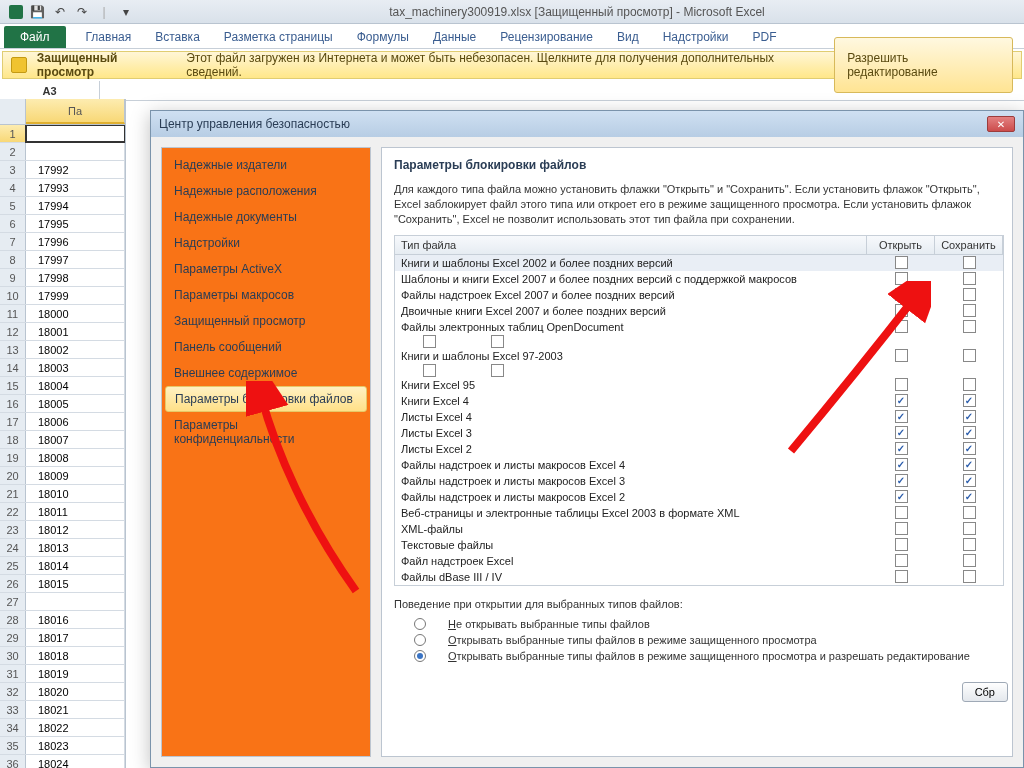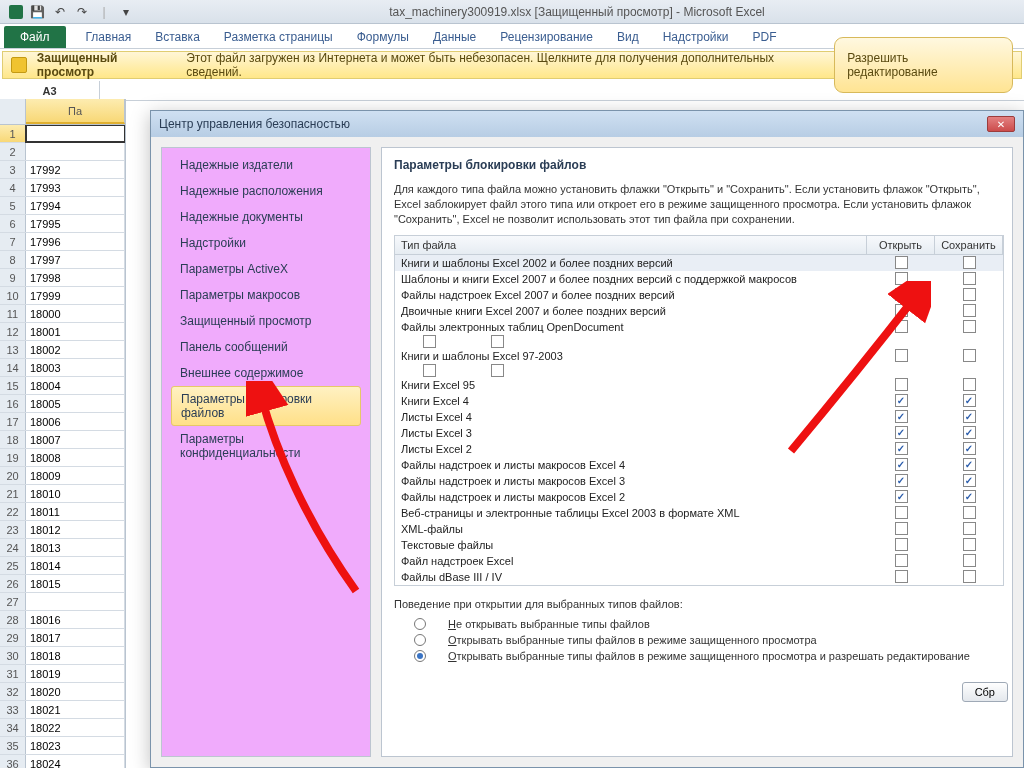--- a/index.html
+++ b/index.html
@@ -10,42 +10,42 @@
 .qat .qbtn{width:20px;height:20px;display:flex;align-items:center;justify-content:center;border-radius:2px}
 .titlebar .title{flex:1;text-align:center;color:#555}
 
 .ribbon{height:25px;background:#fff;border-bottom:1px solid #c7cfd8;display:flex;align-items:flex-end;padding-left:4px;gap:0}
 .file-tab{background:#217346;color:#fff;padding:6px 16px;font-size:12px;border-radius:2px 2px 0 0;margin-right:8px;height:22px;display:flex;align-items:center}
 .rtab{padding:4px 12px;color:#3a5d90;font-size:12px;cursor:default;height:22px;display:flex;align-items:center}
 
 .warnbar{height:28px;background:linear-gradient(#fff6d7,#ffe789);border:1px solid #e0cd72;margin:2px;display:flex;align-items:center;padding:0 8px;gap:10px;font-size:12px;color:#5a4a10}
 .warnbar .shield{width:16px;height:16px;background:#f0c330;border:1px solid #c49a13;border-radius:2px;position:relative}
 .warnbar b{font-weight:700}
-.warnbar .btn{margin-left:auto;background:linear-gradient(#fff8e0,#ffe493);border:1px solid #d7b95a;padding:13px 12px;border-radius:9px;cursor:pointer;color:#5a4a10}
+.warnbar .btn{margin-left:auto;background:linear-gradient(#fff8e0,#ffe493);border:1px solid #d7b95a;padding:13px 12px;border-radius:3px;cursor:pointer;color:#5a4a10}
 
 .fbar{height:20px;display:flex;border-bottom:1px solid #c7cfd8}
 .namebox{width:100px;border-right:1px solid #c7cfd8;display:flex;align-items:center;justify-content:center;background:#fff;color:#333;font-weight:bold}
 
 .sheet{position:absolute;left:0;top:99px;width:126px;bottom:0;border-right:1px solid #b9c4d0;background:#fff}
 .colhead{height:26px;display:flex;background:#e6ecf2;border-bottom:1px solid #b9c4d0}
 .rowhead-corner{width:26px;border-right:1px solid #b9c4d0;background:#e6ecf2}
 .colA{flex:1;border-right:1px solid #b9c4d0;display:flex;align-items:center;justify-content:center;color:#555;background:linear-gradient(#f6f0d9,#f3e7b3)}
 .rows{overflow:hidden}
 .row{height:18px;display:flex;border-bottom:1px solid #d4dbe3}
 .rh{width:26px;background:#e6ecf2;border-right:1px solid #b9c4d0;display:flex;align-items:center;justify-content:center;color:#555}
-.cell{flex:1;border-right:1px solid #d4dbe3;padding:0 4px;display:flex;align-items:center;color:#000}
+.cell{flex:1;border-right:1px solid #d4dbe3;padding:0 12px;display:flex;align-items:center;color:#000}
 .colA.sel{background:linear-gradient(#fdecb0,#f8d877);border-bottom:2px solid #e0b030}
 .rh.sel{background:linear-gradient(#fdecb0,#f8d877)}
 .cell.sel{outline:2px solid #333;outline-offset:-1px;background:#fff}
 
 .dialog{position:absolute;left:150px;top:110px;right:0;bottom:0;background:#f0f0f0;border:1px solid #7a93ab;box-shadow:0 4px 18px rgba(0,0,0,.25)}
 .dlgtitle{height:26px;background:linear-gradient(#cfe0f2,#b7cde4);display:flex;align-items:center;padding:0 8px;color:#2a3d55;font-size:12px}
 .dlgtitle .x{margin-left:auto;width:28px;height:16px;background:linear-gradient(#e38181,#cc4c4c);border:1px solid #9c3c3c;border-radius:2px;color:#fff;display:flex;align-items:center;justify-content:center;font-size:10px}
 .dlgbody{position:absolute;top:26px;left:0;right:0;bottom:0;display:flex;padding:10px;gap:10px}
-.navlist{width:210px;background:#f0abfc;border:1px solid #bcc5d0;padding:4px 6px}
+.navlist{width:210px;background:#f97316;border:1px solid #bcc5d0;padding:4px 0}
 .navitem{padding:6px 12px;color:#2a3d55;cursor:default;font-size:12px}
 .navitem.sel{background:linear-gradient(#fff1c2,#ffe088);border:1px solid #e6c868;border-radius:3px;margin:0 3px;padding:5px 9px}
 .content{flex:1;background:#fff;border:1px solid #bcc5d0;padding:10px 8px 10px 12px;position:relative;overflow:hidden}
 .content h3{margin:0 0 10px;font-size:12px;font-weight:700;color:#2a3d55}
 .desc{font-size:11px;color:#333;line-height:1.35;margin-bottom:8px}
 
 .fttable{border:1px solid #c7cfd8}
 .ftheader{display:flex;background:linear-gradient(#f7f9fc,#e6ecf2);border-bottom:1px solid #c7cfd8;font-size:11px;color:#333}
 .ftheader .ft-name{flex:1;padding:3px 6px;border-right:1px solid #c7cfd8}
 .ftheader .ft-chk{width:68px;text-align:center;padding:3px 2px;border-right:1px solid #c7cfd8}

